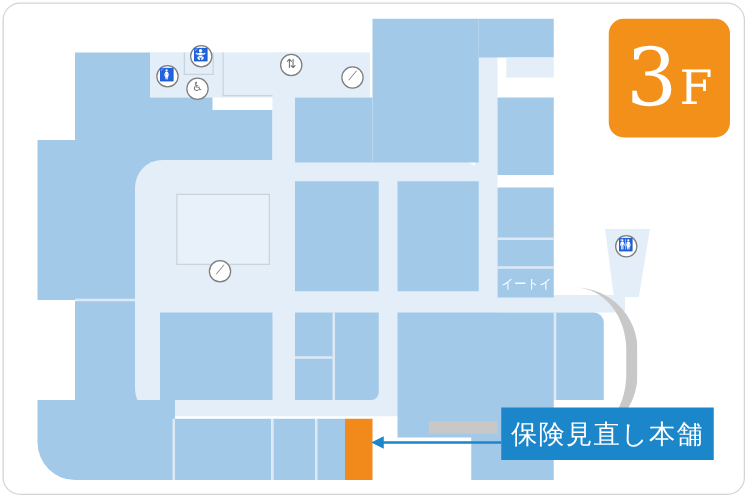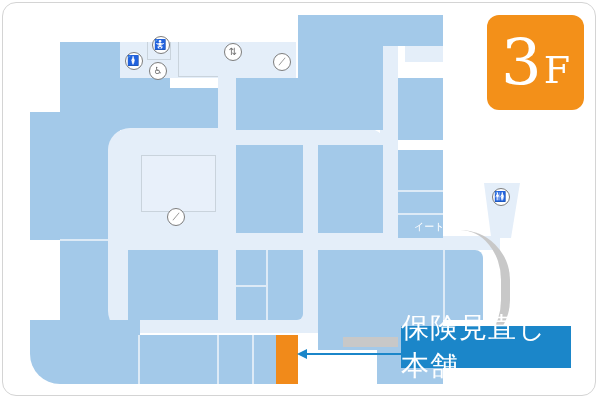--- a/index.html
+++ b/index.html
@@ -9,21 +9,21 @@
   .store { background:#a3c9e9; }
   .corr { background:#e4eef9; }
   .line-v { background:#ddeaf6; width:1.5px; }
   .line-h { background:#ddeaf6; height:1.5px; }
   .outline { border:1px solid #c9d3dc; background:transparent; }
   .badge { position:absolute; left:487px; top:15px; width:97px; height:95px; border-radius:12px; display:flex; align-items:center; justify-content:center; color:#fff; }
   .badge .num { font-family:"DejaVu Serif", serif; font-size:64px; line-height:1; }
   .badge .unit { font-family:"DejaVu Serif", serif; font-size:38px; line-height:1; margin-top:14px; margin-left:2px; }
   .icon { position:absolute; width:18px; height:18px; border-radius:50%; background:#fff; border:1.2px solid #7d7d7d; box-sizing:border-box; display:flex; align-items:center; justify-content:center; font-size:10px; color:#6d6d6d; line-height:1; }
   .eat { position:absolute; color:#fff; font-size:10px; }
-  .label-box { position:absolute; left:401px; top:326px; width:170px; height:42px; display:flex; align-items:center; justify-content:center; color:#fff; font-size:28px; letter-spacing:1px; }
+  .label-box { position:absolute; left:401px; top:326px; width:170px; height:42px; display:flex; align-items:center; justify-content:center; color:#fff; font-size:21px; letter-spacing:1px; }
 </style>
 </head>
 <body>
 
 <div class="frame"></div>
 
 <div>
 
   <div class="abs store" style="left:60px;top:42px;width:60px;height:70px;"></div>
   <div class="abs store" style="left:30px;top:112px;width:90px;height:128px;"></div>
@@ -49,21 +49,21 @@
   <div class="abs store" style="left:298px;top:15px;width:85px;height:115px;"></div>
   <div class="abs store" style="left:383px;top:15px;width:60px;height:31px;"></div>
   <div class="abs corr" style="left:405px;top:46px;width:38px;height:16px;"></div>
   <div class="abs store" style="left:398px;top:78px;width:45px;height:62px;"></div>
 
   <div class="abs store" style="left:236px;top:145px;width:67px;height:88px;"></div>
   <div class="abs store" style="left:318px;top:145px;width:65px;height:88px;"></div>
   <div class="abs store" style="left:398px;top:150px;width:45px;height:88px;"></div>
   <div class="abs line-h" style="left:398px;top:190px;width:45px;"></div>
   <div class="abs line-h" style="left:398px;top:213px;width:45px;"></div>
-  <span class="eat" style="left:414px;top:220px;">イートイン</span>
+  <span class="eat" style="left:401px;top:220px;">イートイン</span>
 
   <div class="abs store" style="left:128px;top:250px;width:90px;height:70px;"></div>
   <div class="abs store" style="left:236px;top:250px;width:67px;height:70px;border-bottom-right-radius:6px;"></div>
   <div class="abs line-v" style="left:266px;top:250px;height:70px;"></div>
   <div class="abs line-h" style="left:236px;top:285px;width:30px;"></div>
   <div class="abs store" style="left:318px;top:250px;width:165px;height:70px;border-top-right-radius:8px;"></div>
   <div class="abs line-v" style="left:443px;top:250px;height:70px;"></div>
   <div class="abs store" style="left:318px;top:320px;width:125px;height:30px;"></div>
   <div class="abs store" style="left:377px;top:330px;width:66px;height:54px;"></div>
 

